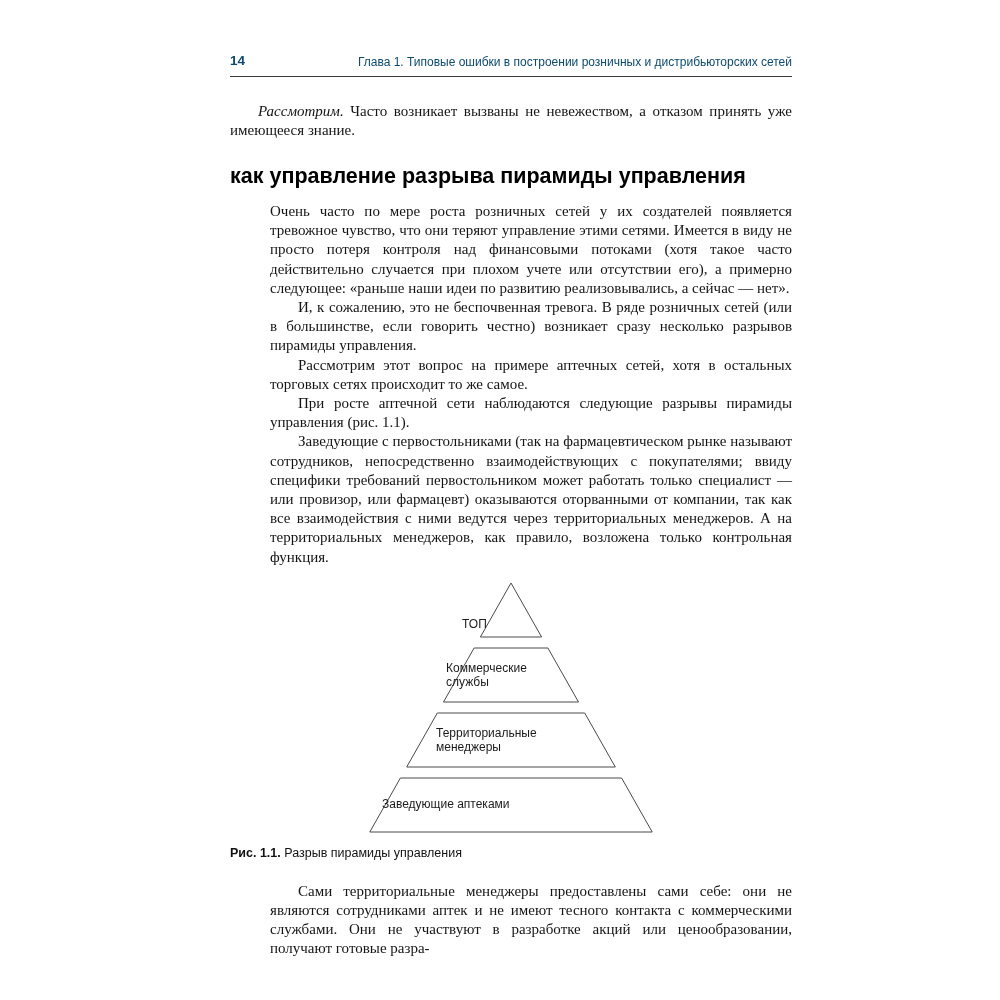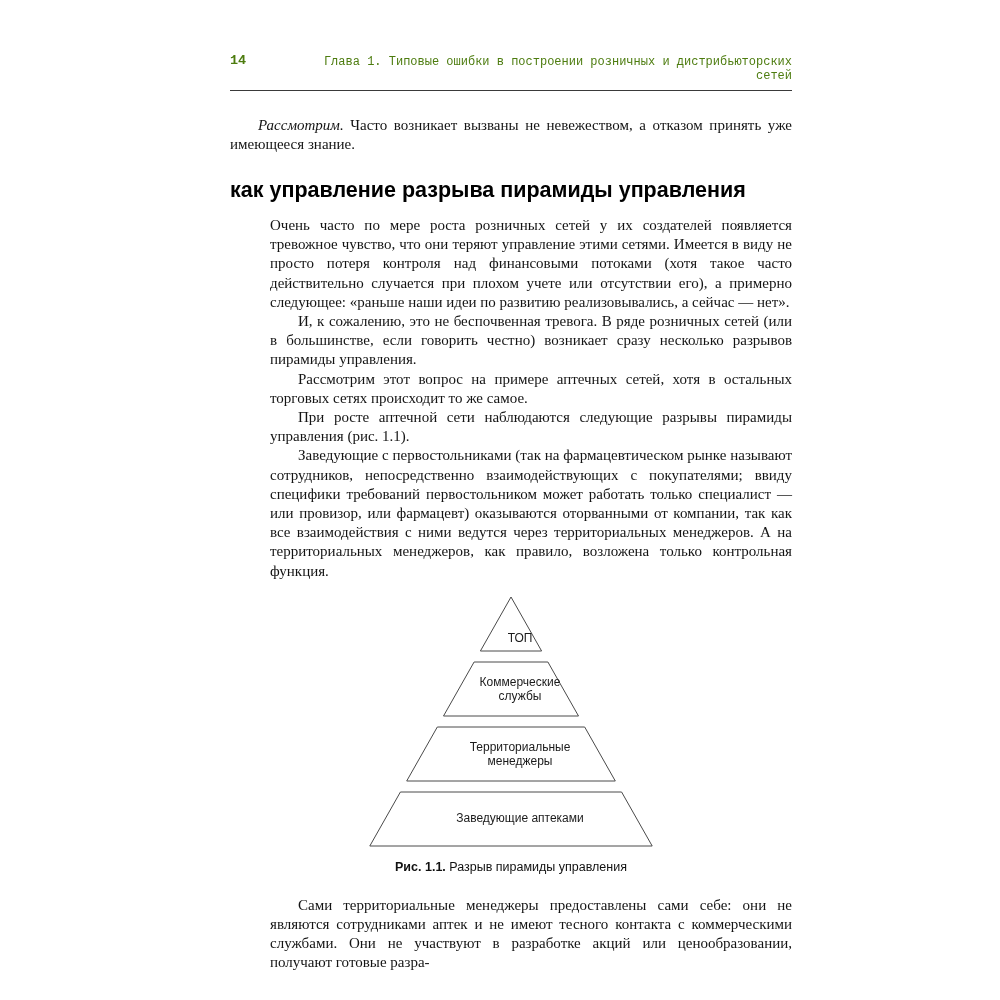--- a/index.html
+++ b/index.html
@@ -9,23 +9,23 @@
     width:1000px; height:1000px;
     background:#ffffff;
     overflow:hidden;
     font-family:"Liberation Serif", serif;
     color:#141414;
   }
   .content { width:562px; margin-left:230px; padding-top:55px; }
 
   .header {
     position:relative;
-    font-family:Liberation Mono, monospace;
+    font-family:Liberation Sans, sans-serif;
     font-size:12px;
-    color:#4d7c0f;
+    color:#0c4a6e;
     border-bottom:1px solid #3a3a3a;
     padding-bottom:7px;
   }
   .page-num {
     position:absolute; left:0; top:-2px;
     font-weight:bold; font-size:13.5px;
   }
   .running-title { display:block; text-align:right; padding-left:85px; }
 
   .remark {
@@ -48,34 +48,33 @@
     font-size:15px; line-height:19.2px;
     text-align:justify; text-indent:28px;margin-left:40px;
   }
   .para.first { text-indent:0; margin-top:12px; }
 
   .figure { margin-top:14px; }
   .pyramid { position:relative; width:562px; height:254px; }
   .pyramid svg { display:block; }
   .pyr-shape { fill:#ffffff; stroke:#4a4a4a; stroke-width:1; }
   .pyr-label {
-    position:absolute; left:290px;
+    position:absolute; left:272px;
     transform:translateX(-50%);
     font-family:"Liberation Sans", sans-serif;
     font-size:12px; line-height:14px;
-    text-align:center; color:#1b1b1b;
+    color:#1b1b1b;
   }
   .lbl-1 { top:36px; width:80px; }
   .lbl-2 { top:80px; width:112px; }
   .lbl-3 { top:145px; width:132px; }
   .lbl-4 { top:216px; width:240px; }
 
   .caption {
     margin-top:11px;
-    text-align:center;
     font-family:"Liberation Sans", sans-serif;
     font-size:12.5px; color:#111;
   }
   .caption .cap-label { font-weight:bold; }
 
   .after-fig { margin-top:22px; }
 </style>
 </head>
 <body>
 

